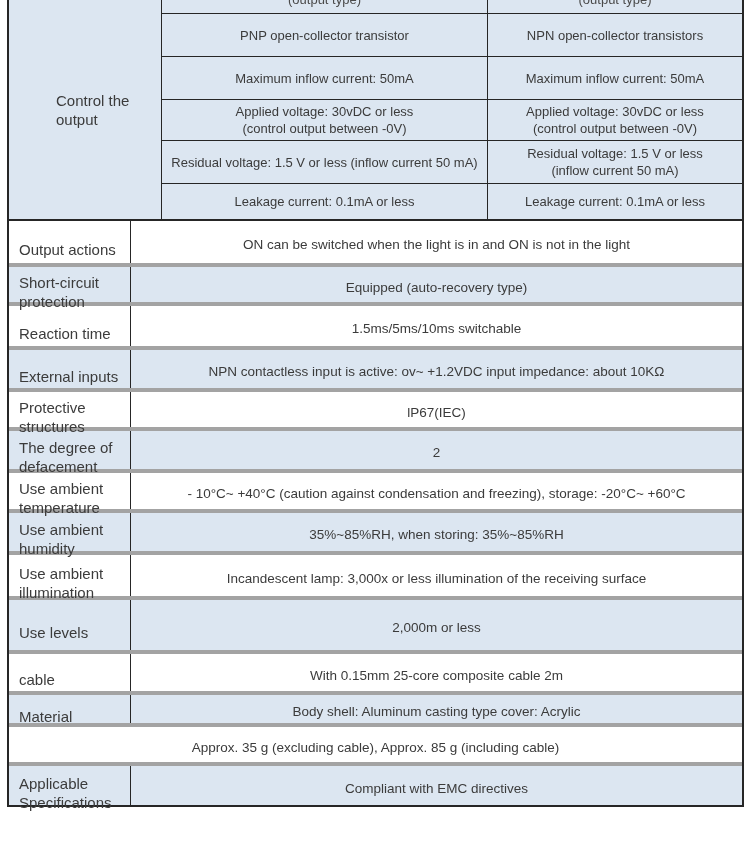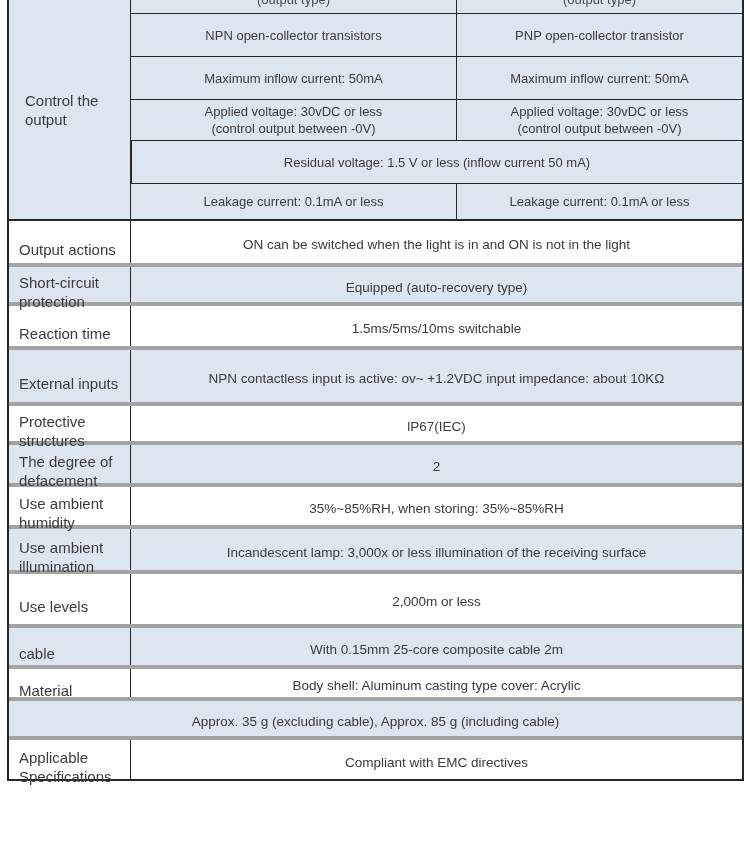--- a/index.html
+++ b/index.html
@@ -23,20 +23,21 @@
   }
   .control-label {
     width: 122px;
     flex: 0 0 122px;
     display: flex;
     align-items: center;
     padding-left: 16px;
     font-size: 15px;
     line-height: 19px;
     border-right: 1px solid #262626;
+    margin-left: 31px;
   }
   .control-rows { flex: 1 1 auto; display: flex; flex-direction: column; }
   .c-row { display: flex; }
   .c-row + .c-row { border-top: 1px solid #262626; }
   .c-cell {
     flex: 0 0 325px;
     width: 325px;
     display: flex;
     align-items: center;
     justify-content: center;
@@ -83,66 +84,72 @@
 <div class="spec-table">
 
   <div class="control-section">
     <div class="control-label">Control the output</div>
     <div class="control-rows">
       <div class="c-row clip">
         <div class="c-cell"><span>(output type)</span></div>
         <div class="c-cell"><span>(output type)</span></div>
       </div>
       <div class="c-row" style="height:43px">
+        <div class="c-cell">PNP open-collector transistor</div>
         <div class="c-cell">NPN open-collector transistors</div>
-        <div class="c-cell">PNP open-collector transistor</div>
       </div>
       <div class="c-row" style="height:43px">
         <div class="c-cell">Maximum inflow current: 50mA</div>
         <div class="c-cell">Maximum inflow current: 50mA</div>
       </div>
       <div class="c-row" style="height:41px">
         <div class="c-cell">Applied voltage: 30vDC or less
 (control output between -0V)</div>
         <div class="c-cell">Applied voltage: 30vDC or less
 (control output between -0V)</div>
       </div>
       <div class="c-row" style="height:43px">
         <div class="c-cell">Residual voltage: 1.5 V or less (inflow current 50 mA)</div>
+        <div class="c-cell">Residual voltage: 1.5 V or less
+(inflow current 50 mA)</div>
       </div>
       <div class="c-row" style="height:36px">
         <div class="c-cell">Leakage current: 0.1mA or less</div>
         <div class="c-cell">Leakage current: 0.1mA or less</div>
       </div>
     </div>
   </div>
 
   <div class="spec-row" style="height:42px">
     <div class="label-cell">Output actions</div>
     <div class="value-cell">ON can be switched when the light is in and ON is not in the light</div>
   </div>
   <div class="spec-row" style="height:39px">
     <div class="label-cell">Short-circuit protection</div>
     <div class="value-cell">Equipped (auto-recovery type)</div>
   </div>
   <div class="spec-row" style="height:44px">
     <div class="label-cell">Reaction time</div>
     <div class="value-cell">1.5ms/5ms/10ms switchable</div>
   </div>
-  <div class="spec-row" style="height:56px">
+  <div class="spec-row" style="height:42px">
     <div class="label-cell">External inputs</div>
     <div class="value-cell">NPN contactless input is active: ov~ +1.2VDC input impedance: about 10KΩ</div>
   </div>
   <div class="spec-row" style="height:39px">
     <div class="label-cell">Protective structures</div>
     <div class="value-cell">lP67(IEC)</div>
   </div>
   <div class="spec-row" style="height:42px">
     <div class="label-cell">The degree of defacement</div>
     <div class="value-cell">2</div>
+  </div>
+  <div class="spec-row" style="height:40px">
+    <div class="label-cell">Use ambient temperature</div>
+    <div class="value-cell">- 10°C~ +40°C (caution against condensation and freezing), storage: -20°C~ +60°C</div>
   </div>
   <div class="spec-row" style="height:42px">
     <div class="label-cell">Use ambient humidity</div>
     <div class="value-cell">35%~85%RH, when storing: 35%~85%RH</div>
   </div>
   <div class="spec-row" style="height:45px">
     <div class="label-cell">Use ambient illumination</div>
     <div class="value-cell">Incandescent lamp: 3,000x or less illumination of the receiving surface</div>
   </div>
   <div class="spec-row" style="height:54px">

